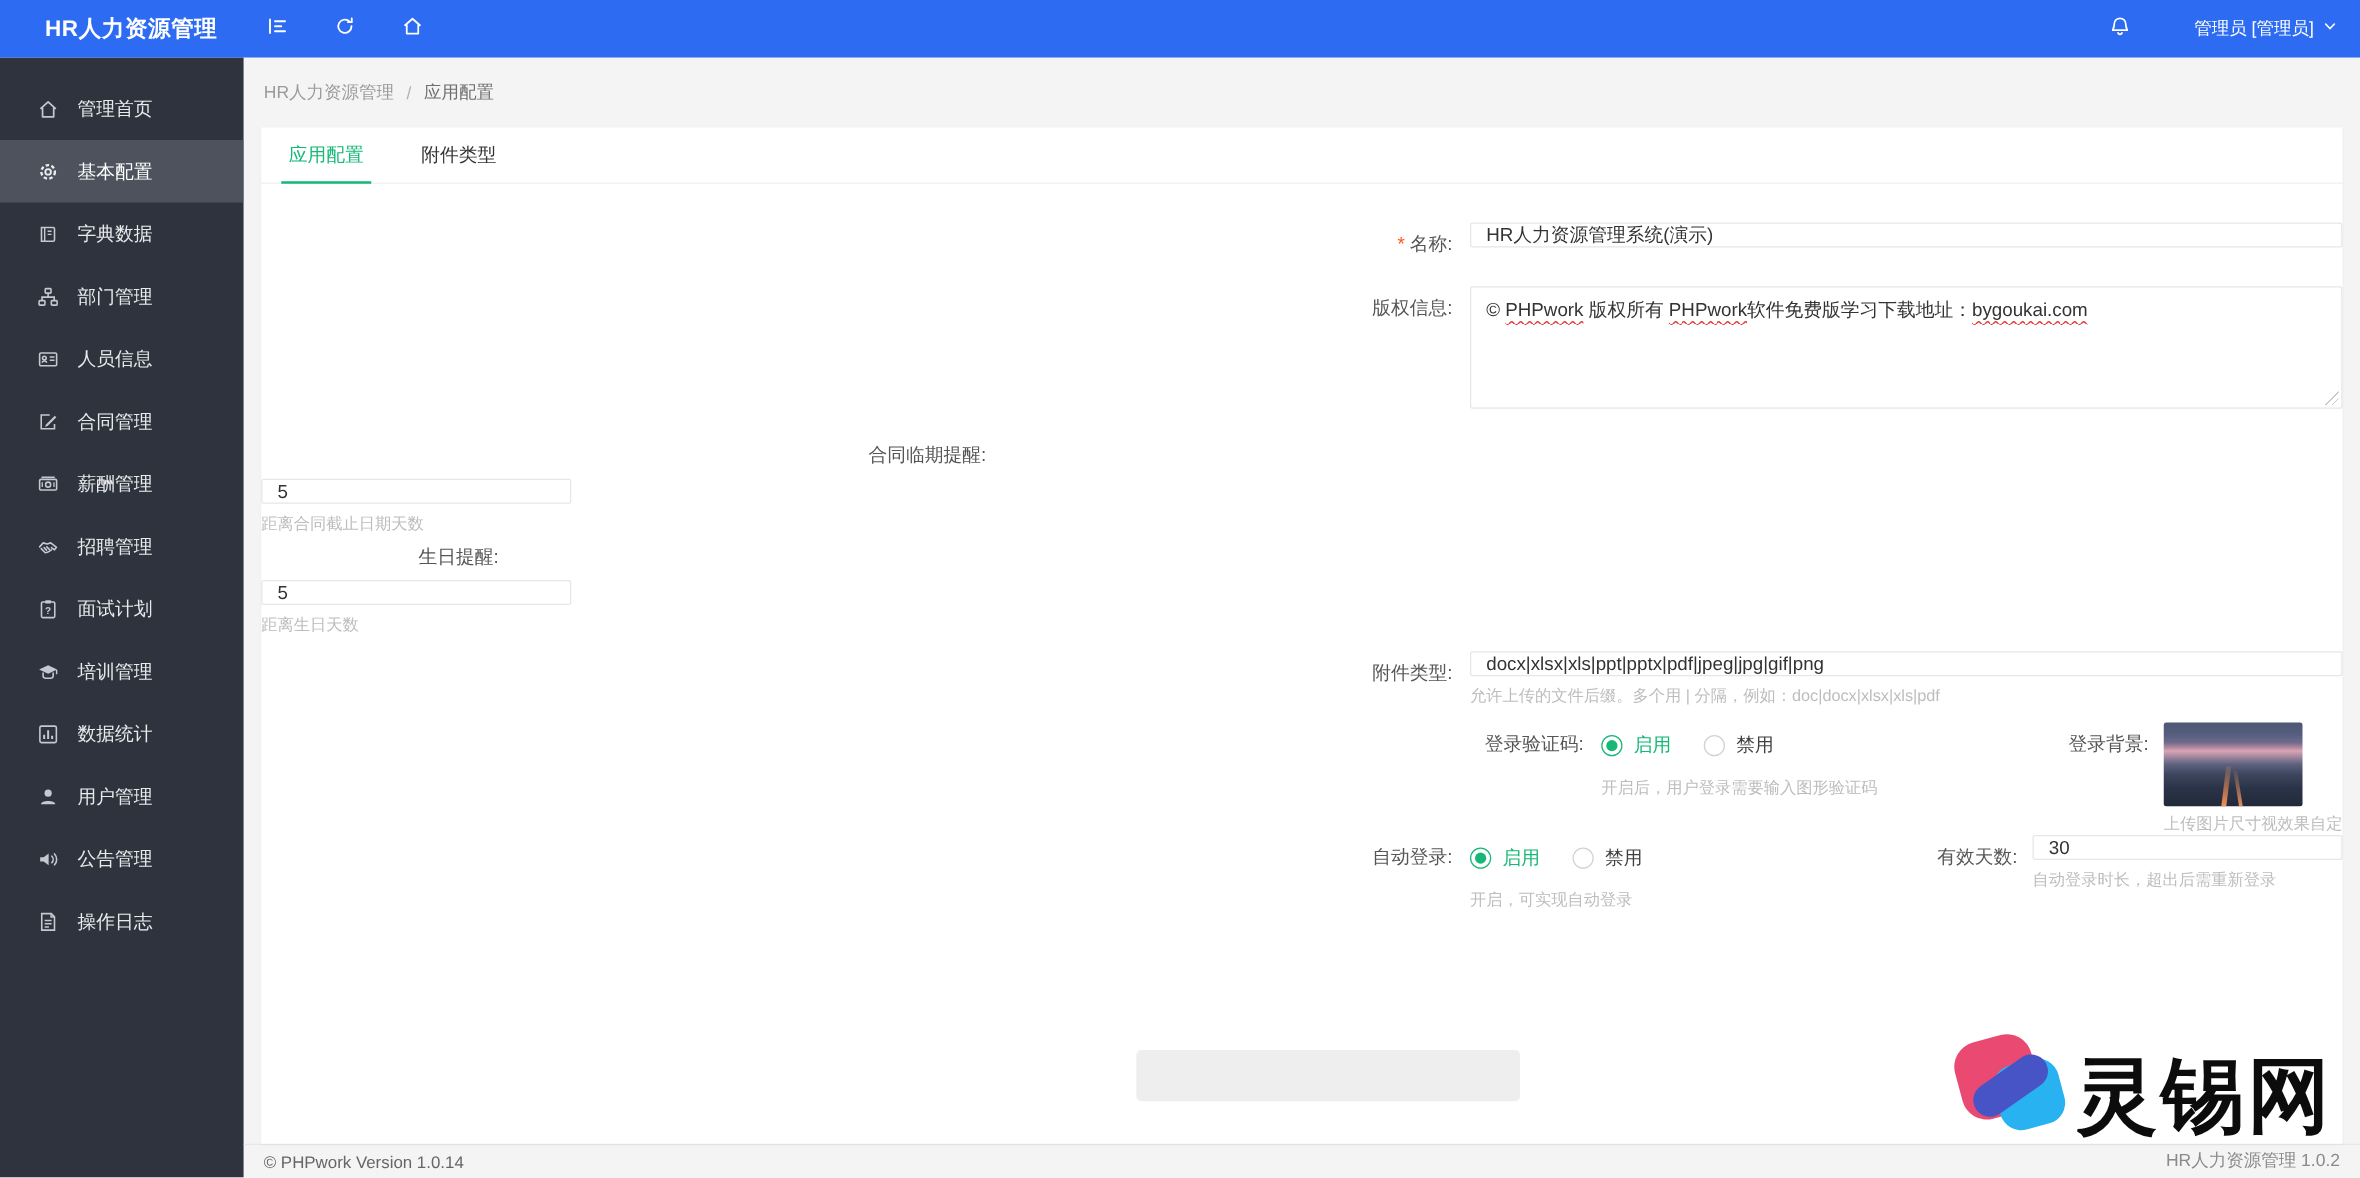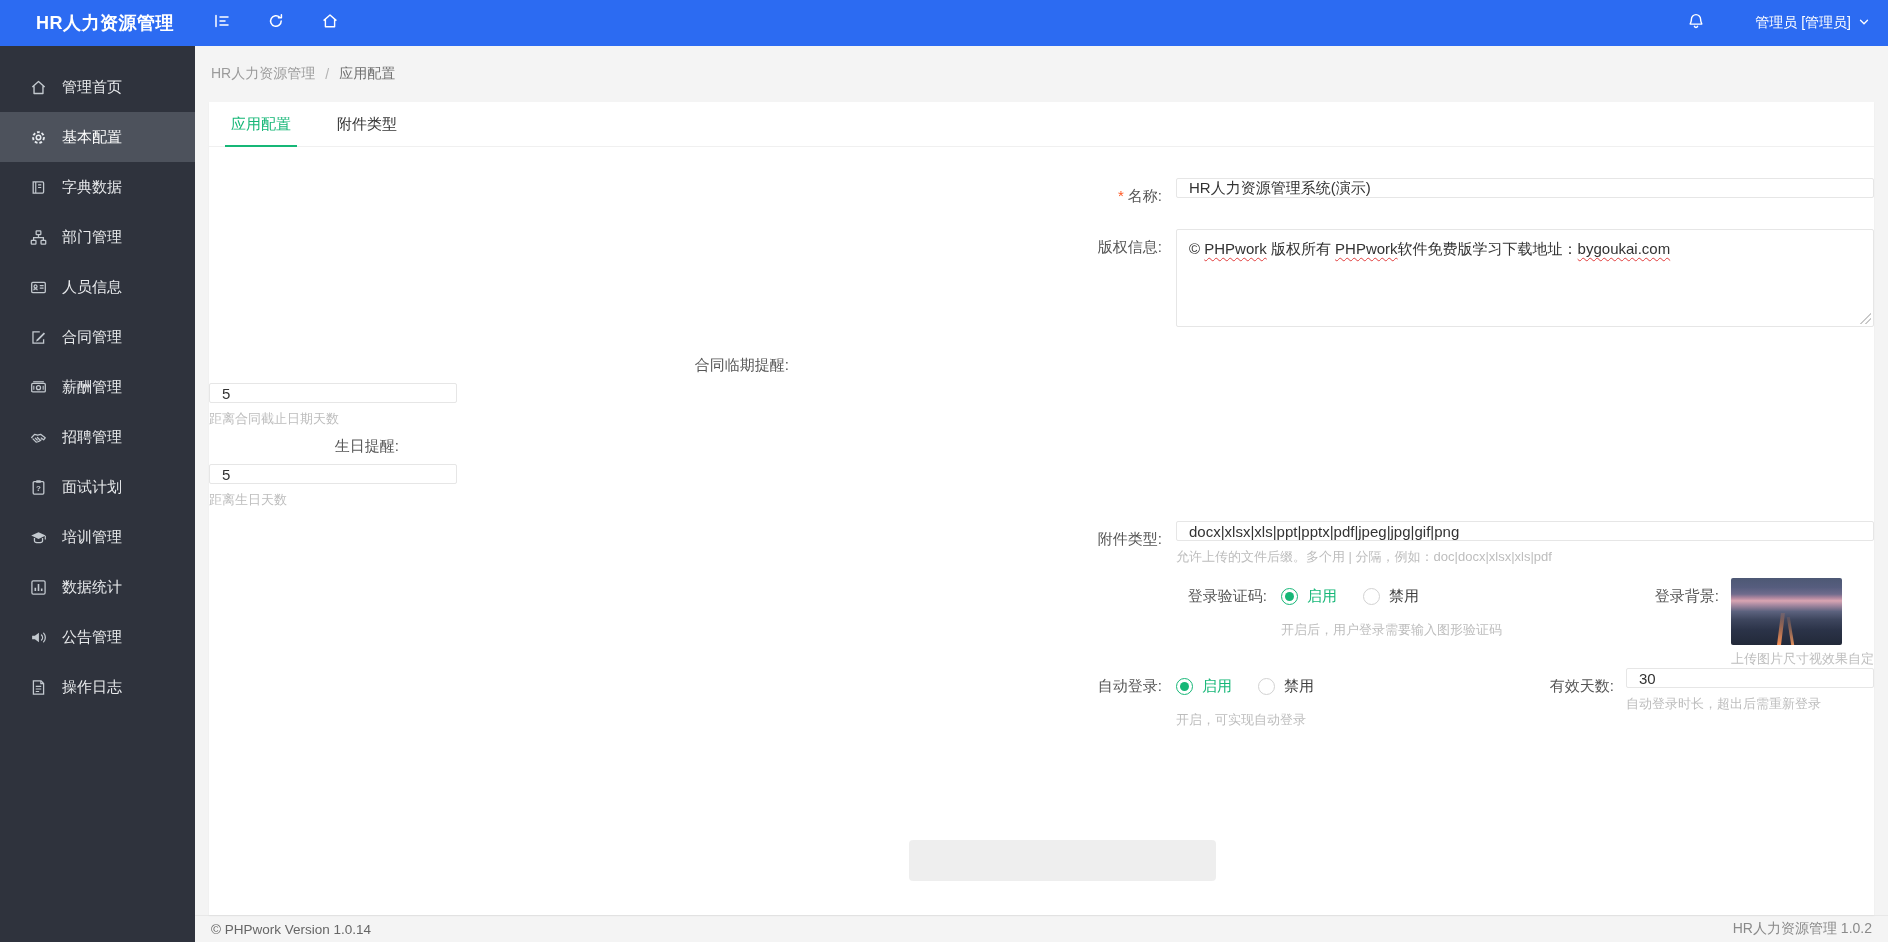--- a/index.html
+++ b/index.html
@@ -241,20 +241,29 @@
       <span class="sicon">
           <svg viewBox="0 0 16 16" fill="none" stroke="currentColor">
             <rect x="1.8" y="1.8" width="12.4" height="12.4" rx="1.2" stroke-width="1.2"></rect>
             <path d="M5 11.4V8.2M8 11.4V4.8M11 11.4V9" stroke-width="1.5"></path>
           </svg>
         </span>
       <span>数据统计</span>
     </div>
     <div class="side-item">
       <span class="sicon">
+          <svg viewBox="0 0 16 16" fill="currentColor">
+            <circle cx="8" cy="5.2" r="2.7"></circle>
+            <path d="M2.6 13.6c0-3.4 10.8-3.4 10.8 0z"></path>
+          </svg>
+        </span>
+      <span>用户管理</span>
+    </div>
+    <div class="side-item">
+      <span class="sicon">
           <svg viewBox="0 0 16 16">
             <path d="M2 6.4v3.2h2.6l3.8 2.9V3.5L4.6 6.4z" fill="currentColor"></path>
             <path d="M10.8 5.6a3.4 3.4 0 0 1 0 4.8M12.8 3.9a6 6 0 0 1 0 8.2" fill="none" stroke="currentColor" stroke-width="1.2" stroke-linecap="round"></path>
           </svg>
         </span>
       <span>公告管理</span>
     </div>
     <div class="side-item">
       <span class="sicon">
           <svg viewBox="0 0 16 16" fill="none" stroke="currentColor" stroke-width="1.2">
@@ -371,14 +380,22 @@
     </div>
 
     <div class="blur-box"></div>
 
     <div class="footer">
       <span class="f-left">© PHPwork Version 1.0.14</span>
       <span class="f-right">HR人力资源管理 1.0.2</span>
     </div>
   </div>
 
+  <div class="watermark">
+    <div class="wm-icon">
+      <div class="wm-pink"></div>
+      <div class="wm-blue"></div>
+      <div class="wm-indigo"></div>
+    </div>
+    <div class="wm-text">灵锡网</div>
+  </div>
 
 </div>
 
 </body></html>

